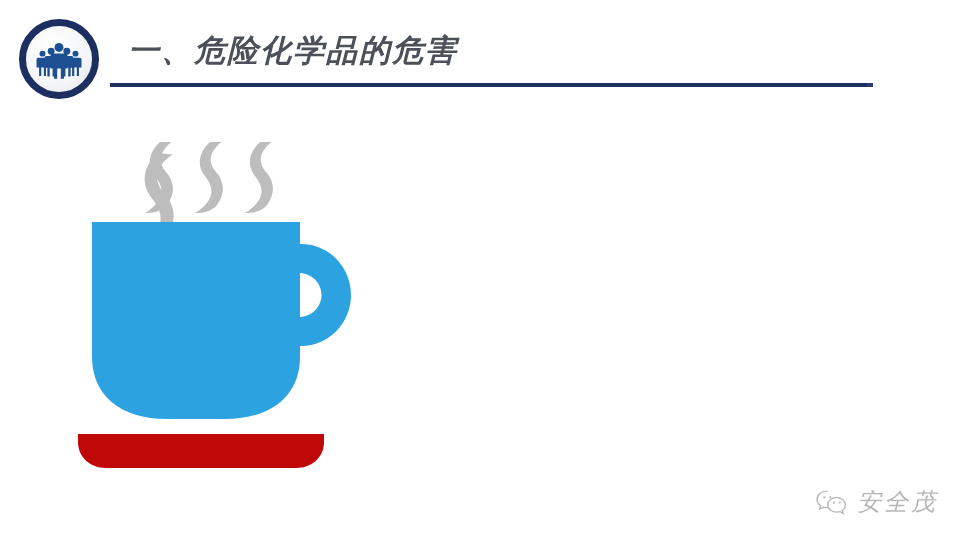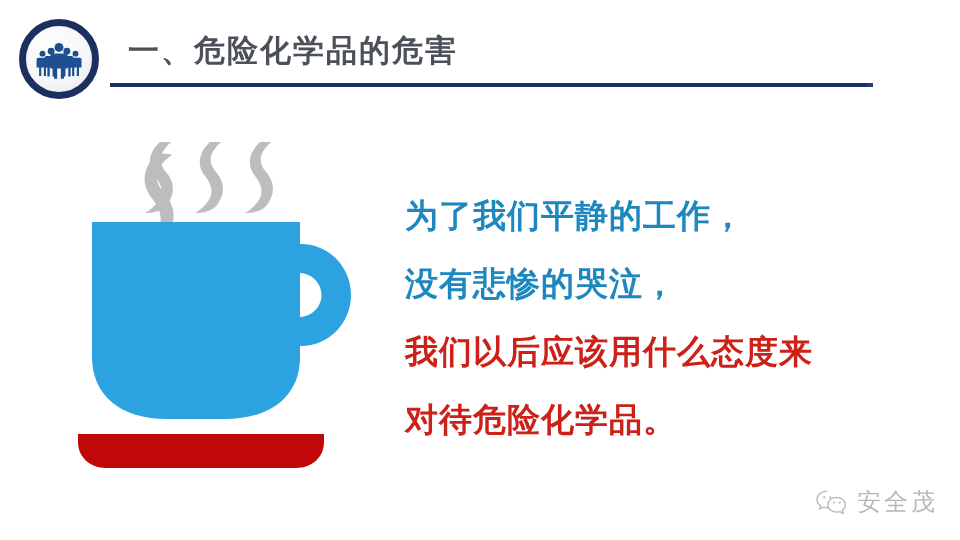--- a/index.html
+++ b/index.html
@@ -2,21 +2,21 @@
 <html><head>
 <meta charset="utf-8">
 <style>
   html,body{margin:0;padding:0;}
   body{
     width:960px;height:540px;overflow:hidden;
     background:#ffffff;
     font-family:"Liberation Sans","DejaVu Sans",sans-serif;
   }
   #slide{
-    position:relative;width:960px;height:540px;background:#ffffff;
+    position:relative;width:960px;height:540px;background:#ffffff;font-style:italic;
   }
 
   
   .badge{
     position:absolute;left:19px;top:19px;width:80px;height:80px;
     border-radius:50%;
     background:radial-gradient(circle at 38% 32%,#ffffff 0%,#f4f5f7 62%,#e4e6ea 100%);
     border:7px solid #1d2f60;
     box-sizing:border-box;
   }
@@ -108,26 +108,20 @@
       </g>
 
       <path d="M215 122h18c28 0 50 23 50 51s-22 51-50 51h-18v-29h16c12.5 0 22.5-10 22.5-22s-10-22-22.5-22h-16z" fill="#2ca3e0"></path>
 
       <path d="M24 100h208v135c0 38-28 62-75 62h-58c-47 0-75-24-75-62z" fill="#2ca3e0"></path>
 
       <path d="M10 312h246v8c0 15-12 26-28 26H38c-16 0-28-11-28-26z" fill="#c00808"></path>
     </svg>
   </div>
 
-  <div class="msg">
-    <div class="msg-line blue">为了我们平静的工作，</div>
-    <div class="msg-line blue">没有悲惨的哭泣，</div>
-    <div class="msg-line red">我们以后应该用什么态度来</div>
-    <div class="msg-line red">对待危险化学品。</div>
-  </div>
 
   <div class="watermark">
     <span class="wm-logo">
       <svg viewBox="0 0 34 26" xmlns="http://www.w3.org/2000/svg" aria-hidden="true">
         <g fill="none" stroke="#8b8b8b" stroke-width="1.3">
           <path d="M12.2 2.2C6.6 2.2 2 5.9 2 10.4c0 2.5 1.4 4.8 3.7 6.3L4.6 20l3.7-1.9c1.2.35 2.5.55 3.9.55.5 0 1-.03 1.5-.08"></path>
           <path d="M21.8 8.4c-5 0-9.1 3.3-9.1 7.4s4.1 7.4 9.1 7.4c1.1 0 2.2-.16 3.2-.46l3.2 1.6-.95-2.8c1.9-1.35 3.1-3.35 3.1-5.74 0-4.1-4.1-7.4-9.1-7.4z"></path>
         </g>
         <g fill="#8b8b8b">
           <circle cx="9.3" cy="8.3" r="1.15"></circle>

